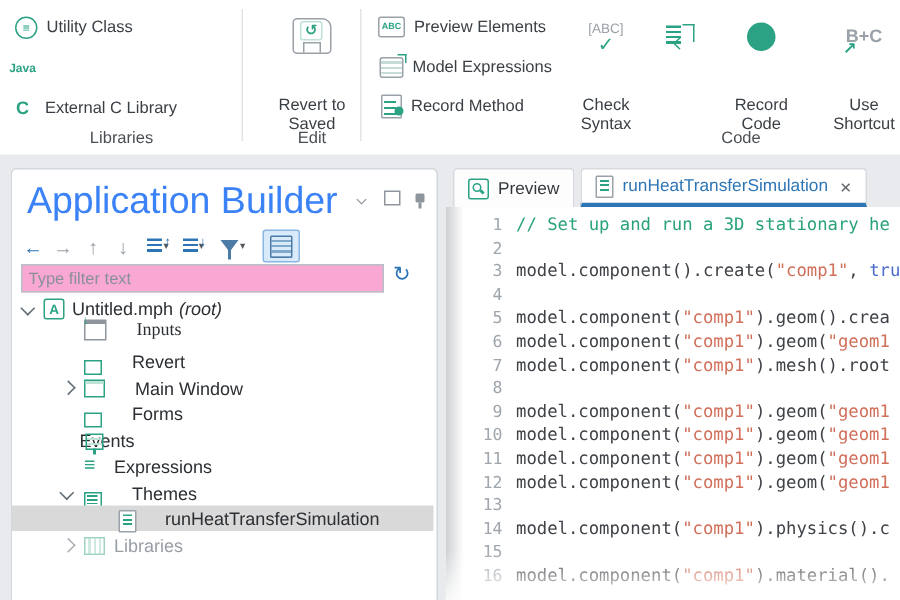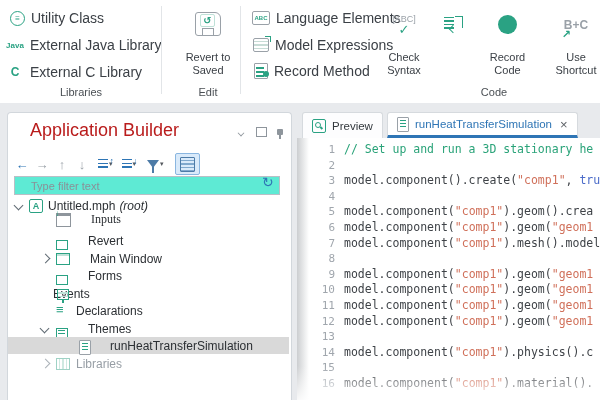--- a/index.html
+++ b/index.html
@@ -9,23 +9,23 @@
     font-family:"Liberation Sans","DejaVu Sans",sans-serif;
     -webkit-font-smoothing:antialiased;
   }
   .abs{position:absolute;}
 
   
   .ribbon{left:0;top:0;width:600px;height:103px;background:#ffffff;}
   .rib-sep{top:6px;width:1px;height:88px;background:#e2e5e8;}
   .group-label{top:86px;font-size:11px;color:#4a4f54;text-align:center;}
   .small-item{position:absolute;display:flex;align-items:center;height:18px;cursor:default;}
-  .small-item .lbl{font-size:14px;color:#3b4046;margin-left:6px;white-space:nowrap;}
+  .small-item .lbl{font-size:11px;color:#3b4046;margin-left:6px;white-space:nowrap;}
   .big-btn{position:absolute;top:6px;height:90px;text-align:center;}
-  .big-btn .blbl{font-size:11px;line-height:13px;color:#3b4046;margin-top:9px;}
+  .big-btn .blbl{font-size:11px;line-height:13px;color:#3b4046;margin-top:22px;}
   .big-icon-wrap{height:36px;display:flex;align-items:center;justify-content:center;}
 
   
   .ic-circle{width:13px;height:13px;border:1.5px solid #2aa283;border-radius:50%;
     display:flex;align-items:center;justify-content:center;font-size:8px;color:#2aa283;font-weight:bold;}
   .ic-java{font-size:8px;font-weight:bold;color:#2aa283;width:18px;text-align:center;}
   .ic-c{font-size:12px;font-weight:bold;color:#2aa283;width:18px;text-align:center;}
   .ic-abcbox{width:16px;height:12px;border:1px solid #9aa1a8;border-radius:2px;
     font-size:6px;font-weight:bold;color:#2aa283;display:flex;align-items:center;justify-content:center;}
   .ic-modelexpr{width:14px;height:12px;border:1px solid #9aa1a8;border-radius:2px;position:relative;
@@ -50,21 +50,21 @@
   .ic-gotonode .gtip{position:absolute;right:6px;bottom:0px;width:5px;height:5px;
     border-left:1.5px solid #2aa283;border-bottom:1.5px solid #2aa283;transform:rotate(45deg);}
   .ic-record-circle{width:19px;height:19px;border-radius:50%;background:#2aa283;}
   .ic-shortcut{position:relative;line-height:12px;}
   .ic-shortcut .bc{font-size:12px;color:#9aa1a8;font-weight:bold;}
   .ic-shortcut .ar{position:absolute;left:-2px;bottom:-9px;font-size:11px;color:#2aa283;font-weight:bold;}
 
   
   .left-panel{left:7px;top:112px;width:283px;height:288px;background:#ffffff;
     border:1px solid #d2d7dc;border-bottom:none;border-radius:4px 4px 0 0;}
-  .panel-title{left:22px;top:7px;font-size:18px;color:#b91c1c;}
+  .panel-title{left:10px;top:7px;font-size:25px;color:#3b82f6;}
   .win-icons{right:8px;top:14px;display:flex;gap:10px;align-items:center;}
   .wi-chevron{width:8px;height:5px;position:relative;}
   .wi-chevron:before{content:"";position:absolute;left:0;top:0;width:5px;height:5px;
     border-right:1.5px solid #8e959c;border-bottom:1.5px solid #8e959c;transform:rotate(45deg) scale(.8);}
   .wi-rect{width:9px;height:8px;border:1.5px solid #8e959c;}
   .wi-pin{width:6px;height:6px;background:#8e959c;border-radius:1px;position:relative;}
   .wi-pin:after{content:"";position:absolute;left:2px;top:6px;width:1.5px;height:4px;background:#8e959c;}
 
   .ptoolbar{left:4px;top:41px;height:20px;display:flex;align-items:center;}
   .tb-arrow{font-size:13px;width:20px;text-align:center;color:#9aa1a8;cursor:default;}
@@ -74,22 +74,22 @@
     background:repeating-linear-gradient(to bottom,#2e75b5 0 1.5px,transparent 1.5px 3.6px);}
   .rlines .mini{position:absolute;right:-6px;top:-3px;font-size:9px;color:#2e75b5;font-weight:bold;}
   .funnel{width:0;height:0;margin-left:8px;position:relative;
     border-left:6px solid transparent;border-right:6px solid transparent;border-top:8px solid #4d7ba7;}
   .funnel:after{content:"";position:absolute;left:-1px;top:-2px;width:2px;height:7px;background:#4d7ba7;}
   .tb-toggle{width:23px;height:20px;background:#d9eafa;border:1px solid #8ab6e0;border-radius:2px;
     margin-left:8px;display:flex;align-items:center;justify-content:center;}
   .tb-toggle .tgl{width:13px;height:13px;border:1px solid #4d7ba7;border-radius:1px;
     background:repeating-linear-gradient(to bottom,transparent 0 2px,#7fa8cd 2px 3.5px);}
 
-  .filter-input{left:6px;top:63px;width:232px;height:17px;border:1px solid #b9bfc6;background:#5eead4;
-    font-size:11px;color:#3b4046;padding:0 16px;outline:none;font-family:"Liberation Sans",sans-serif;}
+  .filter-input{left:6px;top:63px;width:232px;height:17px;border:1px solid #b9bfc6;background:#f9a8d4;
+    font-size:11px;color:#3b4046;padding:0 4px;outline:none;font-family:"Liberation Sans",sans-serif;}
   .filter-input::placeholder{color:#8a9097;}
   .refresh{left:254px;top:61px;font-size:14px;color:#2e75b5;cursor:default;}
 
   
   .trow{position:absolute;left:0;width:281px;height:17px;display:flex;align-items:center;font-size:12px;color:#2b2f33;cursor:default;}
   .trow.selected{background:#d9d9d9;}
   .trow.disabled .tlabel{color:#979ea5;}
   .tlabel{margin-left:6px;white-space:nowrap;}
   .tsuffix{font-style:italic;margin-left:4px;}
   .chev{width:6px;height:6px;display:inline-block;position:absolute;}
@@ -150,21 +150,20 @@
 <body>
 
 <div class="abs ribbon">
 
   <div class="small-item" style="left:10px;top:9px;">
     <span class="ic-circle">≡</span>
     <span class="lbl">Utility Class</span>
   </div>
   <div class="small-item" style="left:6px;top:36px;">
     <span class="ic-java">Java</span>
-    <span class="lbl">External Java Library</span>
   </div>
   <div class="small-item" style="left:6px;top:63px;">
     <span class="ic-c">C</span>
     <span class="lbl">External C Library</span>
   </div>
   <div class="abs group-label" style="left:21px;width:120px;">Libraries</div>
 
   <div class="abs rib-sep" style="left:161px;"></div>
 
   <div class="big-btn" style="left:180px;width:56px;">
@@ -174,21 +173,21 @@
         </span>
       </div>
     <div class="blbl">Revert to Saved</div>
   </div>
   <div class="abs group-label" style="left:170px;width:76px;">Edit</div>
 
   <div class="abs rib-sep" style="left:240px;"></div>
 
   <div class="small-item" style="left:252px;top:9px;">
     <span class="ic-abcbox">ABC</span>
-    <span class="lbl">Language Elements</span>
+    <span class="lbl">Preview Elements</span>
   </div>
   <div class="small-item" style="left:254px;top:62px;">
     <span class="ic-recmethod"></span>
     <span class="lbl">Record Method</span>
   </div>
   <div class="small-item" style="left:253px;top:36px;">
     <span class="ic-modelexpr"></span>
     <span class="lbl">Model Expressions</span>
   </div>
 
@@ -281,21 +280,21 @@
   <div class="trow" style="top:154px;">
     <span class="ti ti-stack" style="left:48px;top:4px;"></span>
     <span class="tlabel" style="margin-left:68px;">Forms</span>
   </div>
   <div class="trow" style="top:172px;">
     <span class="ti ti-events" style="left:49px;top:1px;"></span>
     <span class="tlabel" style="margin-left:33px;">Events</span>
   </div>
   <div class="trow" style="top:189px;">
     <span class="ti ti-decl" style="left:48px;top:3px;">≡</span>
-    <span class="tlabel" style="margin-left:68px;">Declarations</span>
+    <span class="tlabel" style="margin-left:68px;">Expressions</span>
   </div>
   <div class="trow" style="top:207px;">
     <span class="chev exp" style="left:33px;"></span>
     <span class="ti ti-methods" style="left:48px;top:5px;"></span>
     <span class="tlabel" style="margin-left:68px;">Themes</span>
   </div>
   <div class="trow selected" style="top:224px;">
     <span class="ti ti-method" style="left:71px;top:2px;"></span>
     <span class="tlabel" style="margin-left:90px;">runHeatTransferSimulation</span>
   </div>
@@ -317,21 +316,21 @@
 </div>
 
 <div class="abs code-surface">
   <div class="code-lines">
       <div class="cl"><span class="ln">1</span><span class="ct"><span class="tk-c">// Set up and run a 3D stationary he</span></span></div>
       <div class="cl"><span class="ln">2</span><span class="ct"></span></div>
       <div class="cl"><span class="ln">3</span><span class="ct"><span class="tk-p">model.component().create(</span><span class="tk-s">"comp1"</span><span class="tk-p">, </span><span class="tk-k">tru</span></span></div>
       <div class="cl"><span class="ln">4</span><span class="ct"></span></div>
       <div class="cl"><span class="ln">5</span><span class="ct"><span class="tk-p">model.component(</span><span class="tk-s">"comp1"</span><span class="tk-p">).geom().crea</span></span></div>
       <div class="cl"><span class="ln">6</span><span class="ct"><span class="tk-p">model.component(</span><span class="tk-s">"comp1"</span><span class="tk-p">).geom(</span><span class="tk-s">"geom1</span></span></div>
-      <div class="cl"><span class="ln">7</span><span class="ct"><span class="tk-p">model.component(</span><span class="tk-s">"comp1"</span><span class="tk-p">).mesh().model</span></span></div>
+      <div class="cl"><span class="ln">7</span><span class="ct"><span class="tk-p">model.component(</span><span class="tk-s">"comp1"</span><span class="tk-p">).mesh().root</span></span></div>
       <div class="cl"><span class="ln">8</span><span class="ct"></span></div>
       <div class="cl"><span class="ln">9</span><span class="ct"><span class="tk-p">model.component(</span><span class="tk-s">"comp1"</span><span class="tk-p">).geom(</span><span class="tk-s">"geom1</span></span></div>
       <div class="cl"><span class="ln">10</span><span class="ct"><span class="tk-p">model.component(</span><span class="tk-s">"comp1"</span><span class="tk-p">).geom(</span><span class="tk-s">"geom1</span></span></div>
       <div class="cl"><span class="ln">11</span><span class="ct"><span class="tk-p">model.component(</span><span class="tk-s">"comp1"</span><span class="tk-p">).geom(</span><span class="tk-s">"geom1</span></span></div>
       <div class="cl"><span class="ln">12</span><span class="ct"><span class="tk-p">model.component(</span><span class="tk-s">"comp1"</span><span class="tk-p">).geom(</span><span class="tk-s">"geom1</span></span></div>
       <div class="cl"><span class="ln">13</span><span class="ct"></span></div>
       <div class="cl"><span class="ln">14</span><span class="ct"><span class="tk-p">model.component(</span><span class="tk-s">"comp1"</span><span class="tk-p">).physics().c</span></span></div>
       <div class="cl"><span class="ln">15</span><span class="ct"></span></div>
       <div class="cl"><span class="ln">16</span><span class="ct"><span class="tk-p">model.component(</span><span class="tk-s">"comp1"</span><span class="tk-p">).material().</span></span></div>
     </div>

